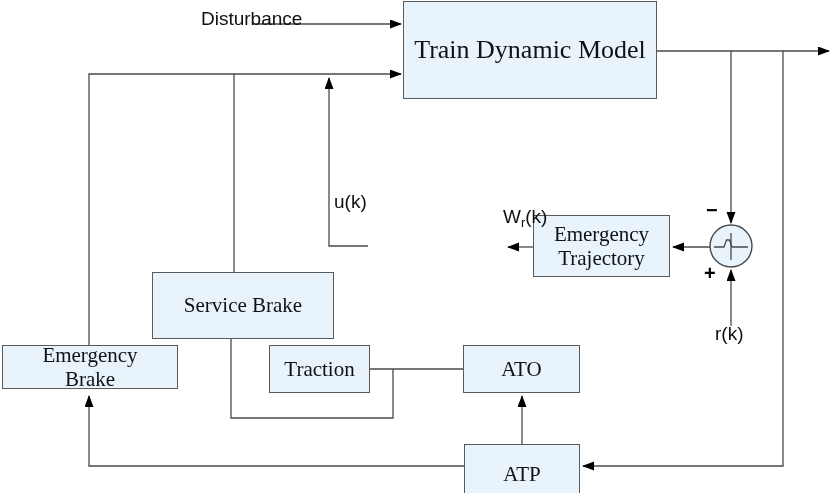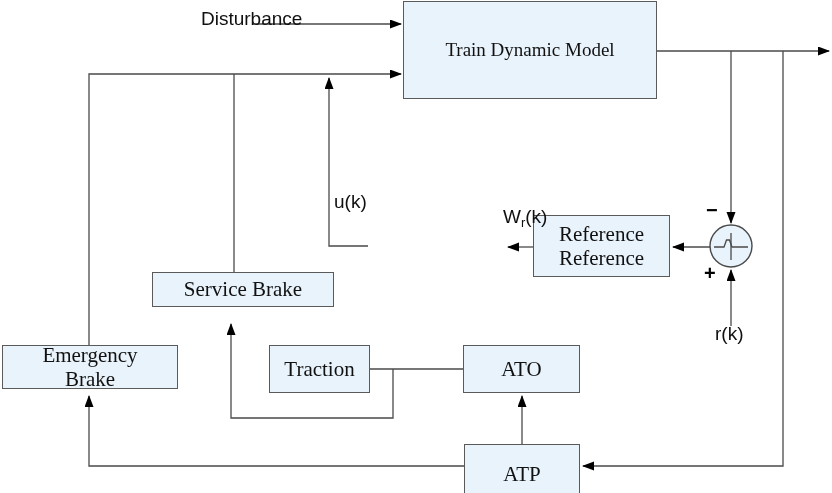--- a/index.html
+++ b/index.html
@@ -28,26 +28,26 @@
     border: 1px solid var(--block-border, #5a5a5a);
     display: flex;
     align-items: center;
     justify-content: center;
     text-align: center;
     color: var(--text, #111111);
     font-size: 21px;
     line-height: 1.15;
   }
   .block .label { display: block; }
-  .b-train   { left: 403px; top: 1px;   width: 254px; height: 98px; font-size: 19px; }
+  .b-train   { left: 403px; top: 1px;   width: 254px; height: 98px; font-size: 26px; }
   .b-pfc     { left: 368px; top: 215px; width: 137px; height: 63px; }
   .b-pfc .label { width: 112px; }
   .b-ref     { left: 533px; top: 215px; width: 137px; height: 62px; }
   .b-ref .label { width: 114px; }
-  .b-service { left: 152px; top: 272px; width: 182px; height: 35px; }
+  .b-service { left: 152px; top: 272px; width: 182px; height: 67px; }
   .b-emerg   { left: 2px;   top: 345px; width: 176px; height: 44px; }
   .b-emerg .label { width: 132px; }
   .b-tract   { left: 253px; top: 345px; width: 101px; height: 48px; margin-left: 16px; }
   .b-ato     { left: 463px; top: 345px; width: 117px; height: 48px; }
   .b-atp     { left: 464px; top: 444px; width: 116px; height: 60px; text-align: right; }
   .sig {
     position: absolute;
     font-family: "Liberation Sans", sans-serif;
     font-size: 19px;
     color: #101010;
@@ -102,21 +102,21 @@
       <path class="wire" d="M731,233 L731,260"></path>
     </g>
   </svg>
 
   <div class="block b-train">
     <span class="label">Train Dynamic Model</span>
   </div>
 
 
   <div class="block b-ref">
-    <span class="label">Reference Reference</span>
+    <span class="label">Emergency Trajectory</span>
   </div>
 
   <div class="block b-service">
     <span class="label">Service Brake</span>
   </div>
 
   <div class="block b-emerg">
     <span class="label">Emergency Brake</span>
   </div>
 

